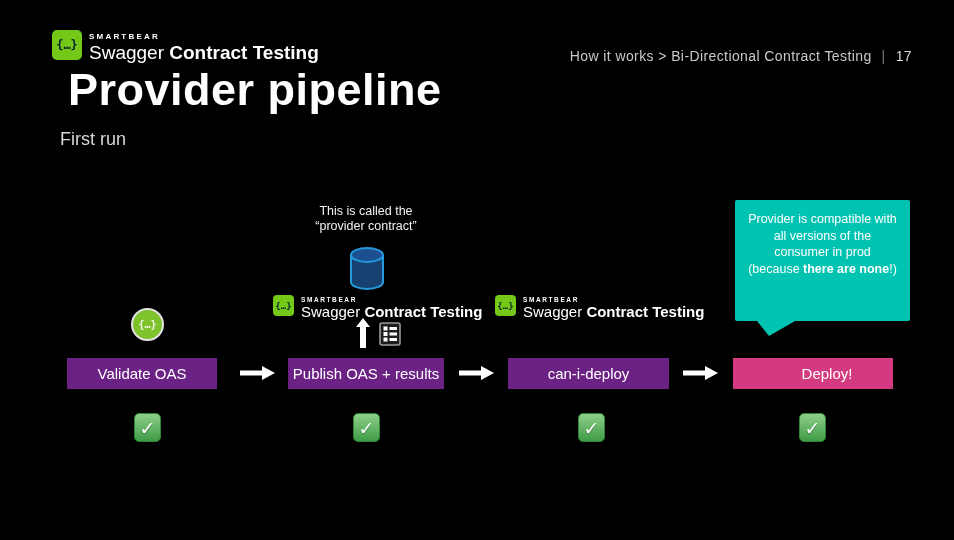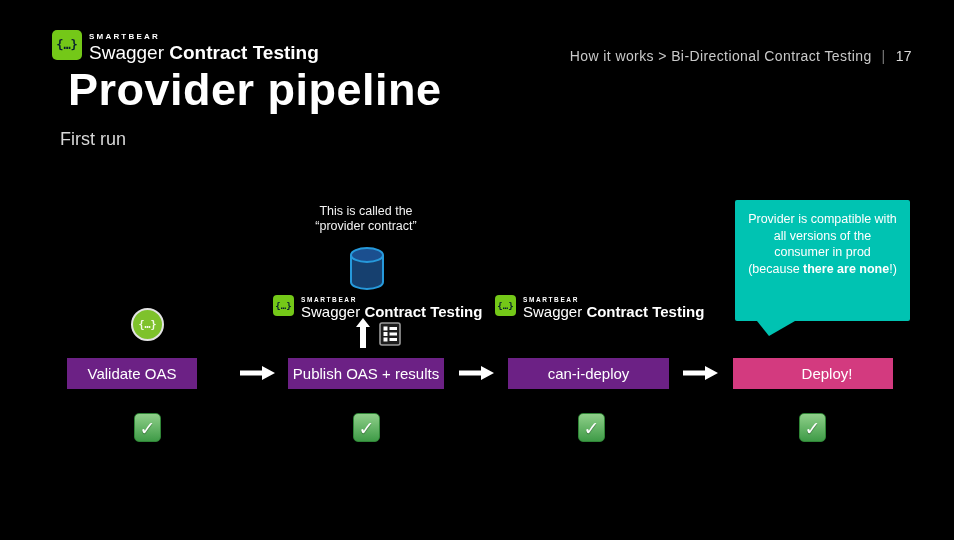--- a/index.html
+++ b/index.html
@@ -57,21 +57,21 @@
     position:absolute; left:131px; top:308px; width:29px; height:29px;
     border-radius:50%; background:var(--swagger-green); border:2px solid #e3e3e3;
     color:#f3f9e6; display:flex; align-items:center; justify-content:center;
     font-family:"DejaVu Sans Mono", monospace; font-size:10px; font-weight:bold;
   }
 
   .step {
     position:absolute; top:358px; height:31px; background:var(--purple);
     color:#ffffff; font-size:15px; display:flex; align-items:center; justify-content:center;
   }
-  .step-1 { left:67px;  width:130px; }
+  .step-1 { left:67px;  width:150px; }
   .step-2 { left:288px; width:156px; }
   .step-3 { left:508px; width:161px; }
   .step-4 { left:733px; width:132px; background:var(--pink);padding-left:28px; }
 
   .flow-arrow { position:absolute; top:366px; }
   .flow-arrow-1 { left:240px; }
   .flow-arrow-2 { left:459px; }
   .flow-arrow-3 { left:683px; }
 
   .check {

